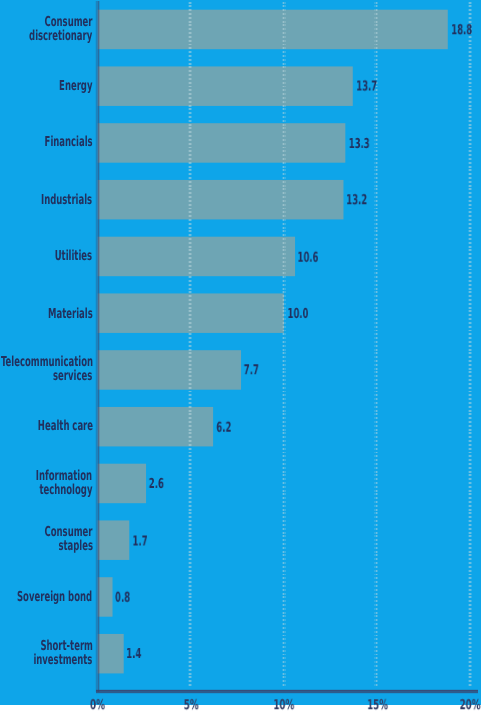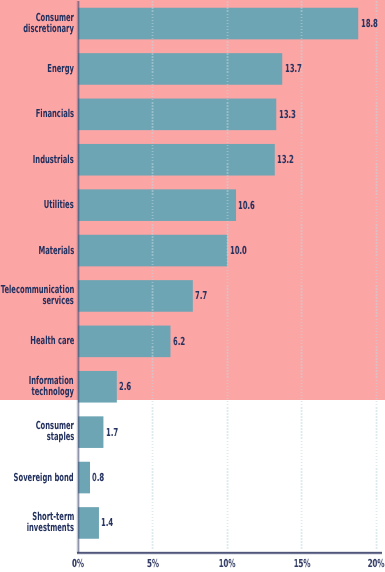--- a/index.html
+++ b/index.html
@@ -1,19 +1,19 @@
 <!DOCTYPE html>
 <html><head>
 <meta charset="utf-8">
 <style>
   html,body{margin:0;padding:0;background:#ffffff;}
   body{width:385px;height:572px;overflow:hidden;
        font-family:"DejaVu Sans Condensed","DejaVu Sans",sans-serif;
        -webkit-font-smoothing:antialiased;text-rendering:geometricPrecision;}
-  #chart{position:relative;width:385px;height:400px;background:#fca5a5;}
+  #chart{position:relative;width:385px;height:564px;background:#0ea5e9;}
   #plot{position:absolute;left:0;top:0;}
   .cat-label{position:absolute;color:#22305e;font-weight:bold;font-size:11px;
      line-height:11px;text-align:right;
      display:flex;flex-direction:column;justify-content:center;align-items:flex-end;
      white-space:nowrap;z-index:8;will-change:transform;}
   .cat-label span{display:block;transform:scaleX(0.685);transform-origin:right center;}
   .val-label{position:absolute;color:#22305e;font-weight:bold;font-size:11px;
      line-height:11px;transform:scaleX(0.685);transform-origin:left center;
      white-space:nowrap;z-index:8;will-change:transform;}
   .tick{position:absolute;color:#313a63;font-weight:bold;font-size:11px;line-height:11px;

